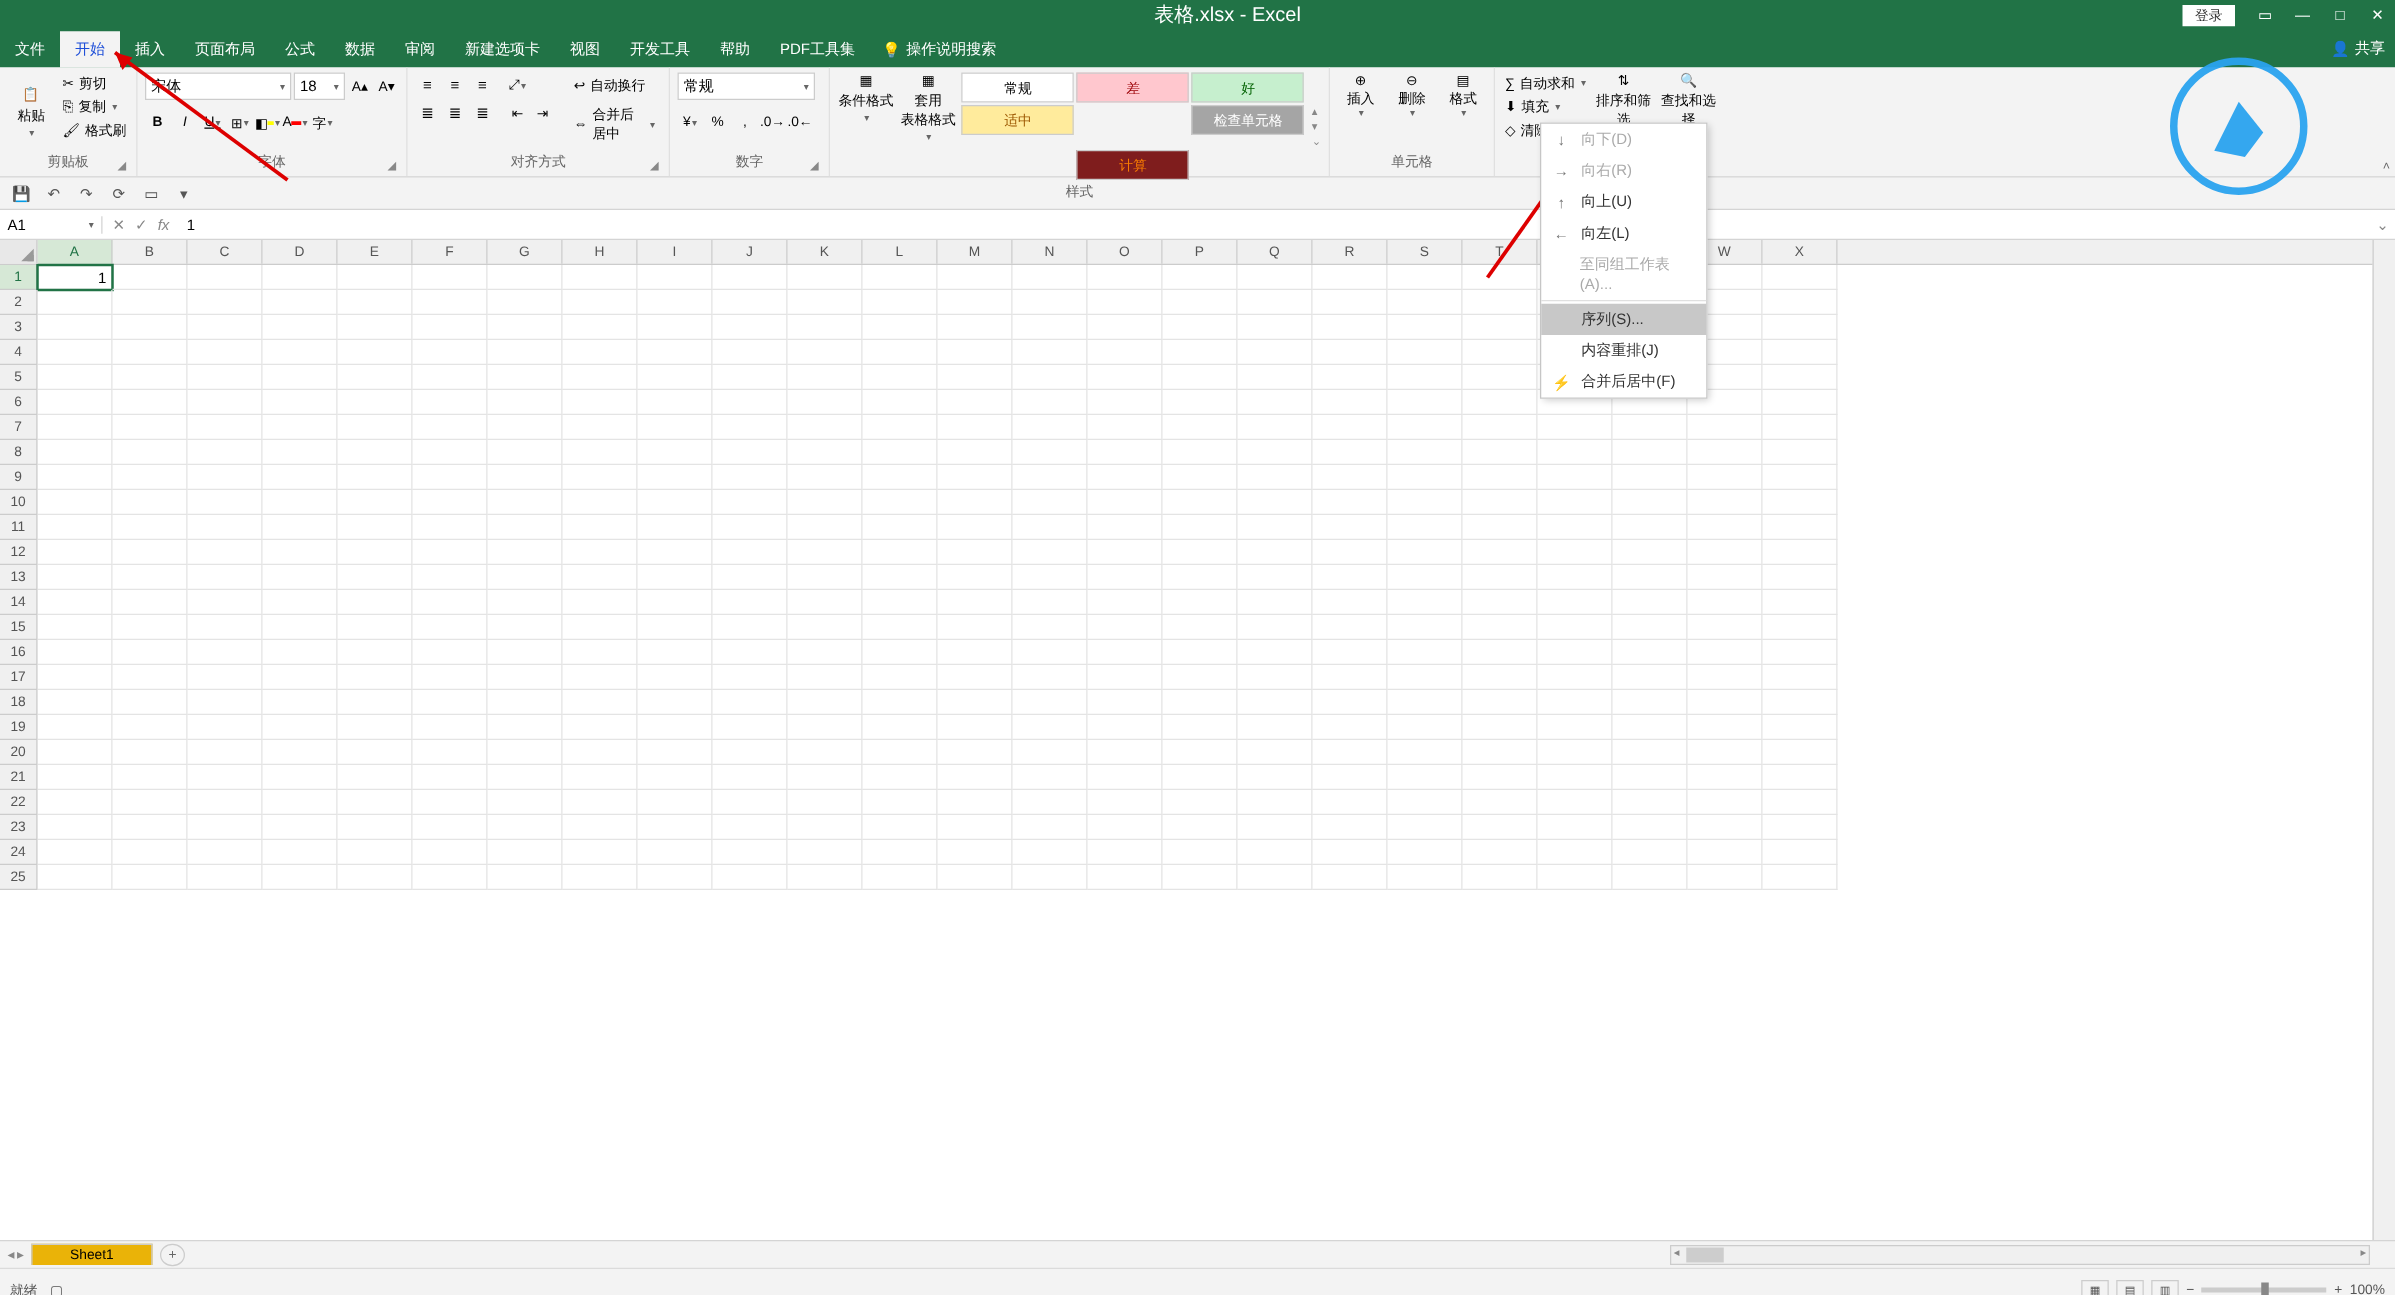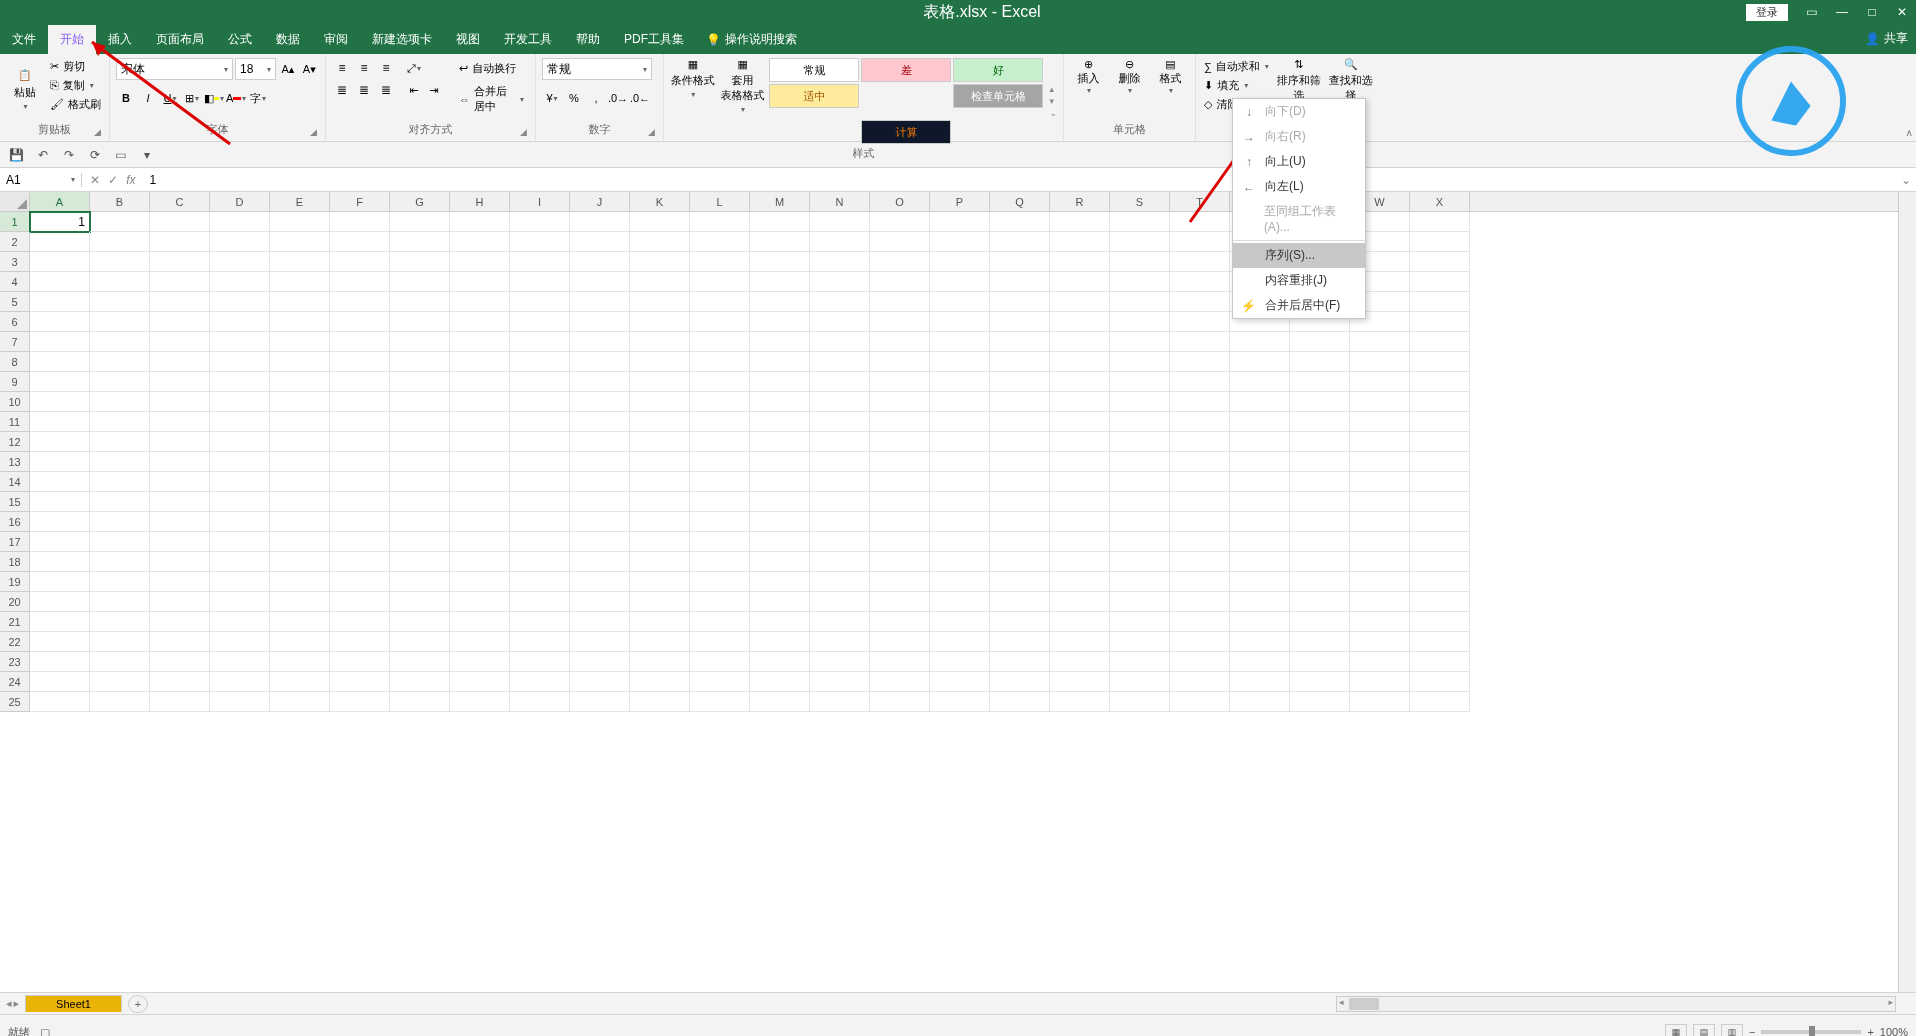--- a/index.html
+++ b/index.html
@@ -8,21 +8,21 @@
 
 .titlebar { background:#217346; height:24px; display:flex; align-items:center; color:#fff; position:relative; }
 .titlebar .title { position:absolute; left:50%; transform:translateX(-50%); font-size:16px;margin-left:24px; }
 .titlebar .right-ctrls { position:absolute; right:0; display:flex; align-items:center; gap:2px; }
 .titlebar .login { background:#fff; color:#333; padding:1px 10px; font-size:11px; margin-right:8px; }
 .titlebar .winbtn { width:28px; height:20px; display:flex; align-items:center; justify-content:center; color:#fff; font-size:12px; }
 
 
 .menubar { background:#217346; height:30px; display:flex; align-items:flex-end; color:#fff; position:relative; }
 .menubar .tab { padding:6px 12px; font-size:12px; cursor:pointer; }
-.menubar .tab.active { background:#f3f3f3; color:#8b5cf6; }
+.menubar .tab.active { background:#f3f3f3; color:#1d4ed8; }
 .menubar .tell-me { display:flex; align-items:center; gap:4px; padding:6px 10px; }
 .menubar .share { position:absolute; right:8px; top:6px; display:flex; align-items:center; gap:4px; font-size:12px; }
 
 
 .ribbon { background:#f3f3f3; border-bottom:1px solid #d4d4d4; height:88px; display:flex; position:relative; }
 .group { border-right:1px solid #e0e0e0; padding:4px 6px 2px 6px; display:flex; flex-direction:column; justify-content:space-between; }
 .group .body { display:flex; gap:4px; flex:1; }
 .group .label { text-align:center; font-size:11px; color:#666; padding:2px 0; position:relative; }
 .group .label .launcher { position:absolute; right:2px; bottom:2px; font-size:9px; color:#888; }
 
@@ -48,21 +48,21 @@
 .num-top { border:1px solid #ccc; background:#fff; width:110px; height:22px; padding:0 4px; font-size:12px; display:flex; align-items:center; justify-content:space-between; }
 .num-row { display:flex; gap:2px; margin-top:4px; }
 
 .style-col { display:flex; flex-direction:column; align-items:center; width:48px; font-size:11px; gap:2px; }
 .style-gallery { display:grid; grid-template-columns:repeat(3,90px); gap:2px; }
 .style-cell { height:24px; border:1px solid #ccc; display:flex; align-items:center; justify-content:center; font-size:11px; }
 .sc-normal { background:#fff; }
 .sc-bad { background:#ffc7ce; color:#9c0006; }
 .sc-good { background:#c6efce; color:#006100; }
 .sc-neutral { background:#ffeb9c; color:#9c5700; }
-.sc-calc { background:#0f172a; color:#fa7d00;margin-top:36px; }
+.sc-calc { background:#7f1d1d; color:#fa7d00;margin-top:36px; }
 .sc-check { background:#a5a5a5; color:#fff; }
 
 .cell-col { display:flex; flex-direction:column; align-items:center; width:40px; font-size:11px; }
 
 .edit-col { display:flex; flex-direction:column; gap:2px; font-size:11px; }
 .edit-item { display:flex; align-items:center; gap:4px; padding:1px 2px; }
 
 .collapse-ribbon { position:absolute; right:4px; bottom:2px; font-size:10px; color:#666; }
 
 

